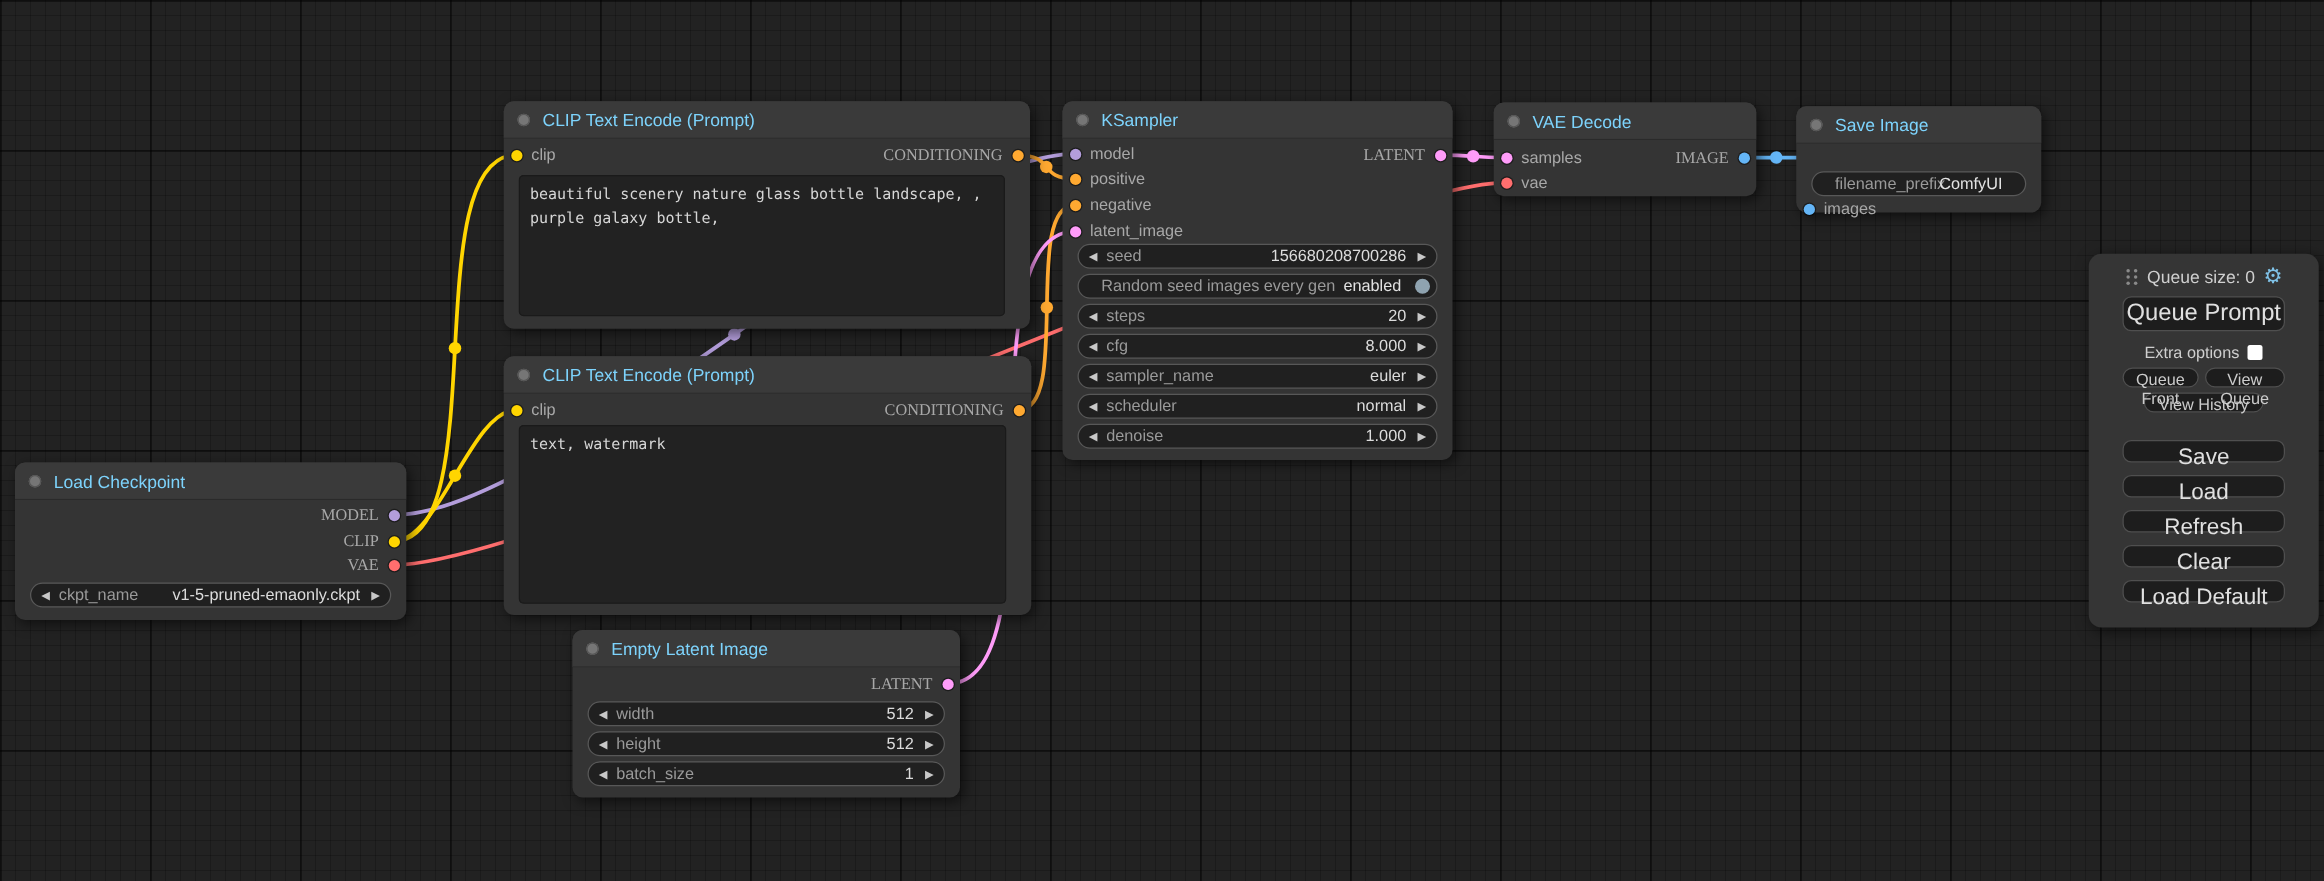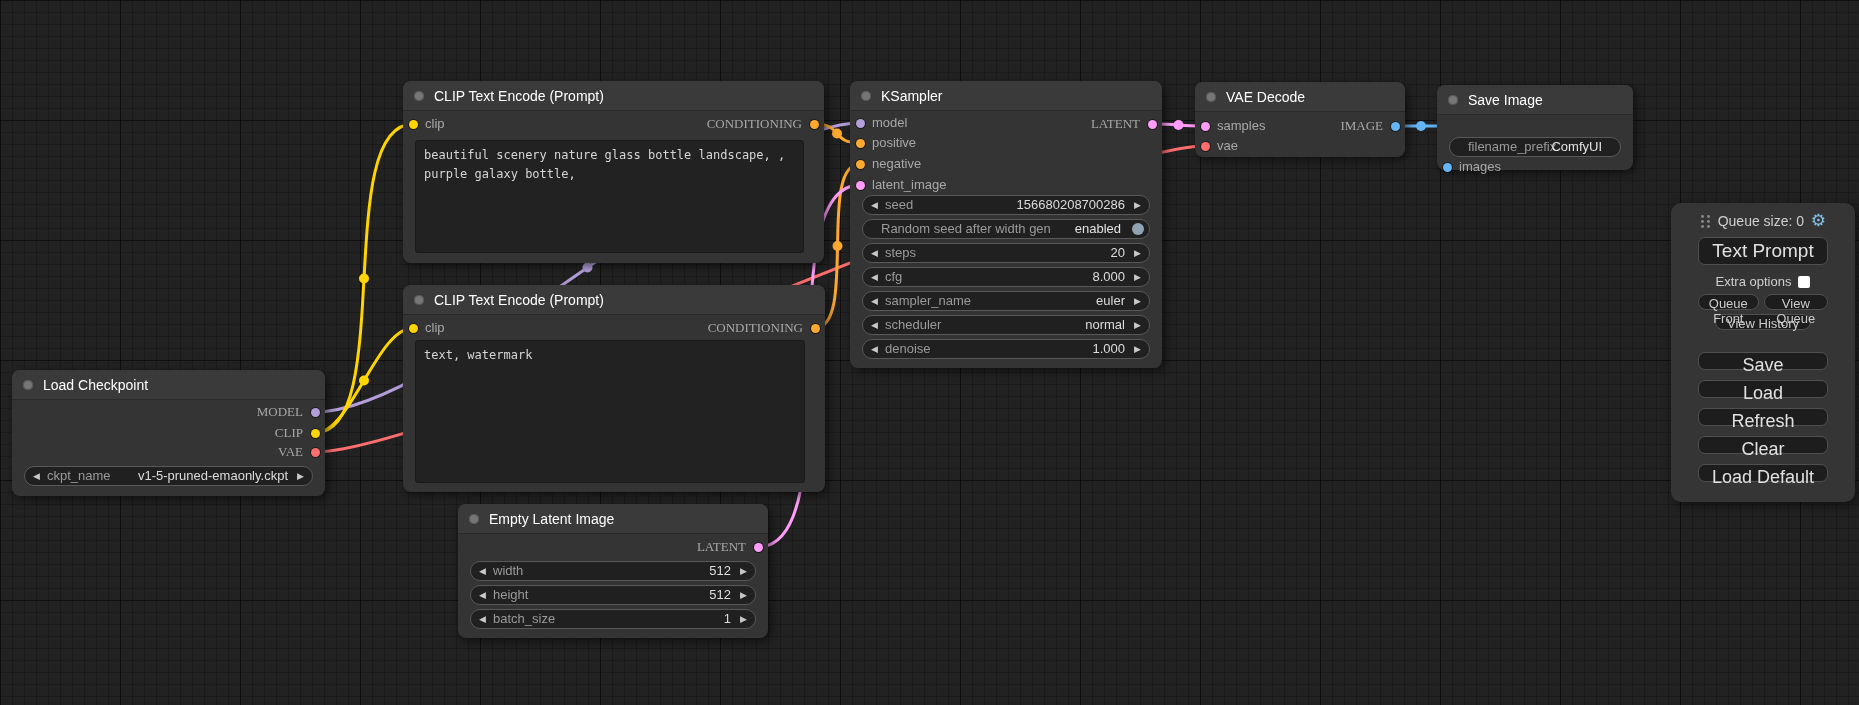--- a/index.html
+++ b/index.html
@@ -18,21 +18,21 @@
   .node{
     position:absolute;z-index:2;background:#343434;border-radius:8px;
     box-shadow:3px 3px 10px rgba(0,0,0,.55);color:#a8a8a8;
   }
   .node-header{
     position:absolute;left:0;top:0;right:0;height:30px;background:#3a3a3a;
     border-radius:8px 8px 0 0;display:flex;align-items:center;gap:10px;
     padding-left:11px;box-sizing:border-box;border-bottom:1px solid #2a2a2a;
   }
   .title-dot{width:10px;height:10px;border-radius:50%;background:#767676;box-shadow:inset 0 0 0 1px #565656;flex:0 0 auto;}
-  .node-title{font-size:14px;color:#ffffff;white-space:nowrap;}
+  .node-title{font-size:14px;color:#7dd3fc;white-space:nowrap;}
   .port{position:absolute;height:20px;line-height:20px;font-size:13px;color:#a8a8a8;}
   .port .dot{position:absolute;top:5.5px;width:9px;height:9px;border-radius:50%;box-shadow:0 0 0 1px rgba(0,0,0,.45);}
   .port.in{left:0;}   .port.in .dot{left:5.5px;}  .port.in .lbl{margin-left:22px;}
   .port.out{right:0;text-align:right;} .port.out .dot{right:5.5px;} .port.out .lbl{margin-right:22px;font-family:Liberation Serif, serif;}
   .widget{
     position:absolute;left:12px;right:12px;height:20px;box-sizing:border-box;
     background:#202020;border:1px solid #585858;border-radius:10px;
     font-size:13px;line-height:18px;color:#999;
   }
   .widget .arrow{position:absolute;top:0;font-size:9px;color:#c8c8c8;line-height:18px;}
@@ -140,21 +140,21 @@
       <div class="port in" style="top: 73px; width: 60%;"><span class="dot" style="background: rgb(255, 169, 49);"></span><span class="lbl">negative</span></div>
       <div class="port in" style="top: 94px; width: 60%;"><span class="dot" style="background: rgb(255, 156, 249);"></span><span class="lbl">latent_image</span></div>
       <div class="port out" style="top: 33px; width: 60%;"><span class="dot" style="background: rgb(255, 156, 249);"></span><span class="lbl">LATENT</span></div>
       <div class="widget combo" style="top: 114px;">
         <span class="arrow l">◀</span>
         <span class="arrow r">▶</span>
         <span class="wlabel">seed</span>
         <span class="wvalue">156680208700286</span>
       </div>
       <div class="widget toggle" style="top: 138px;">
-        <span class="wlabel">Random seed after width gen</span>
+        <span class="wlabel">Random seed images every gen</span>
         <span class="wvalue">enabled</span>
         <span class="togglecircle" style="background: rgb(143, 163, 176);"></span>
       </div>
       <div class="widget combo" style="top: 162px;">
         <span class="arrow l">◀</span>
         <span class="arrow r">▶</span>
         <span class="wlabel">steps</span>
         <span class="wvalue">20</span>
       </div>
       <div class="widget combo" style="top: 186px;">
@@ -237,21 +237,21 @@
           <circle cx="8.5" cy="2.5" r="1.4"></circle>
         <circle cx="2.5" cy="7.5" r="1.4"></circle>
           <circle cx="8.5" cy="7.5" r="1.4"></circle>
         <circle cx="2.5" cy="12.5" r="1.4"></circle>
           <circle cx="8.5" cy="12.5" r="1.4"></circle>
       </g>
     </svg>
     <span class="qtitle">Queue size: 0</span>
     <span class="gear" style="color: rgb(127, 193, 230);">⚙</span>
   </div>
-  <button class="qbtn big" style="margin-top:0;font-size:19px;height:28px;">Text Prompt</button>
+  <button class="qbtn big" style="margin-top:0;font-size:19px;height:28px;">Queue Prompt</button>
   <div class="extras">
     <span>Extra options</span>
     <span class="checkbox" style="background: rgb(255, 255, 255);"></span>
   </div>
   <div class="smallrow">
     <button class="qbtn small" style="flex:0.94;">Queue Front</button>
     <button class="qbtn small" style="flex:1;">View Queue</button>
   </div>
   <button class="qbtn small history">View History</button>
   <div class="biggap"></div>

